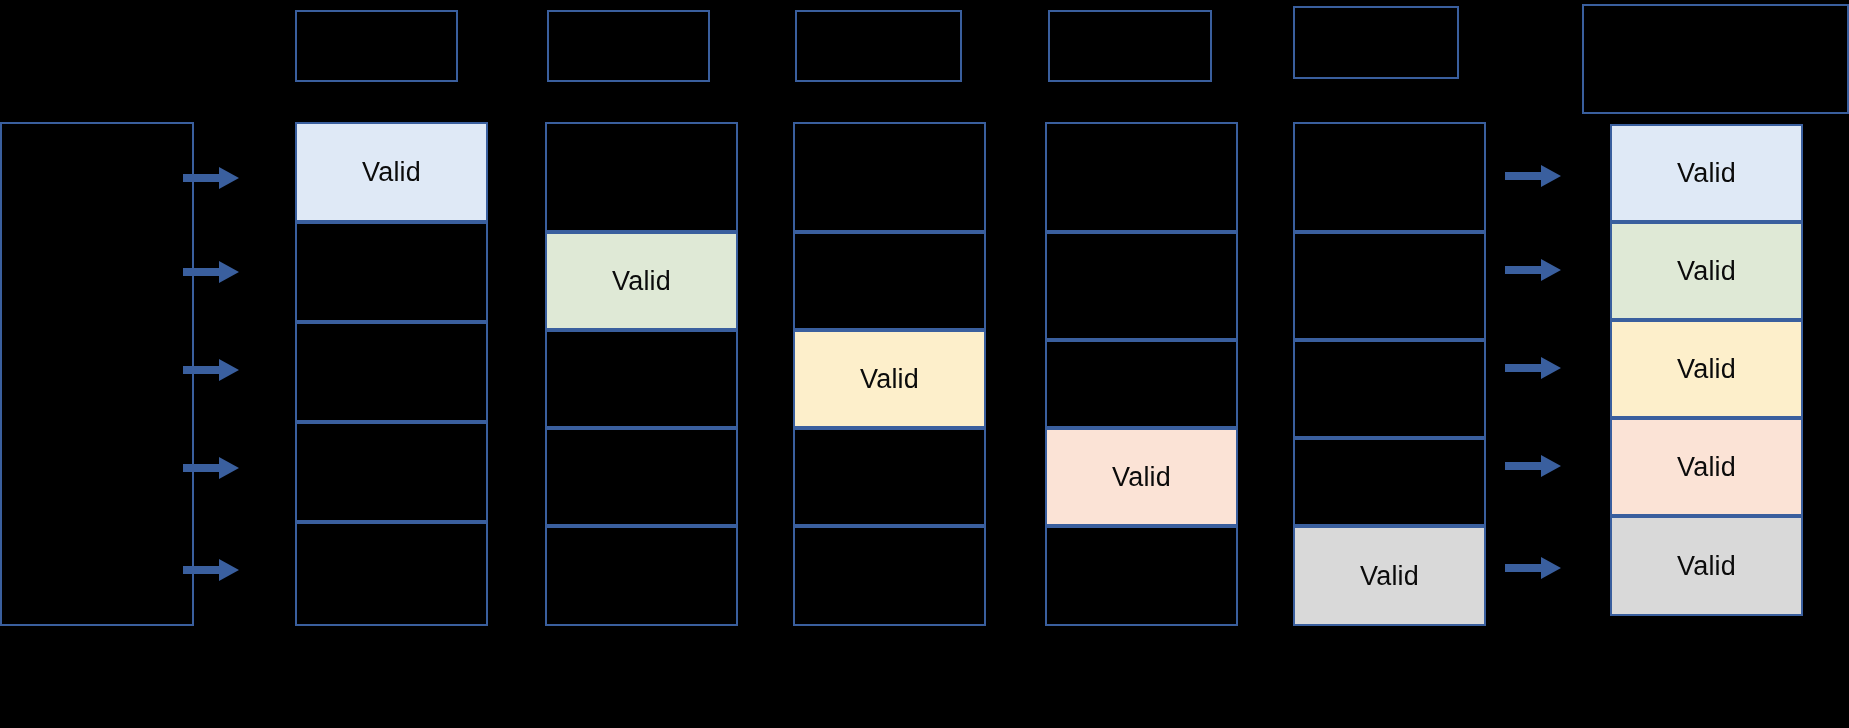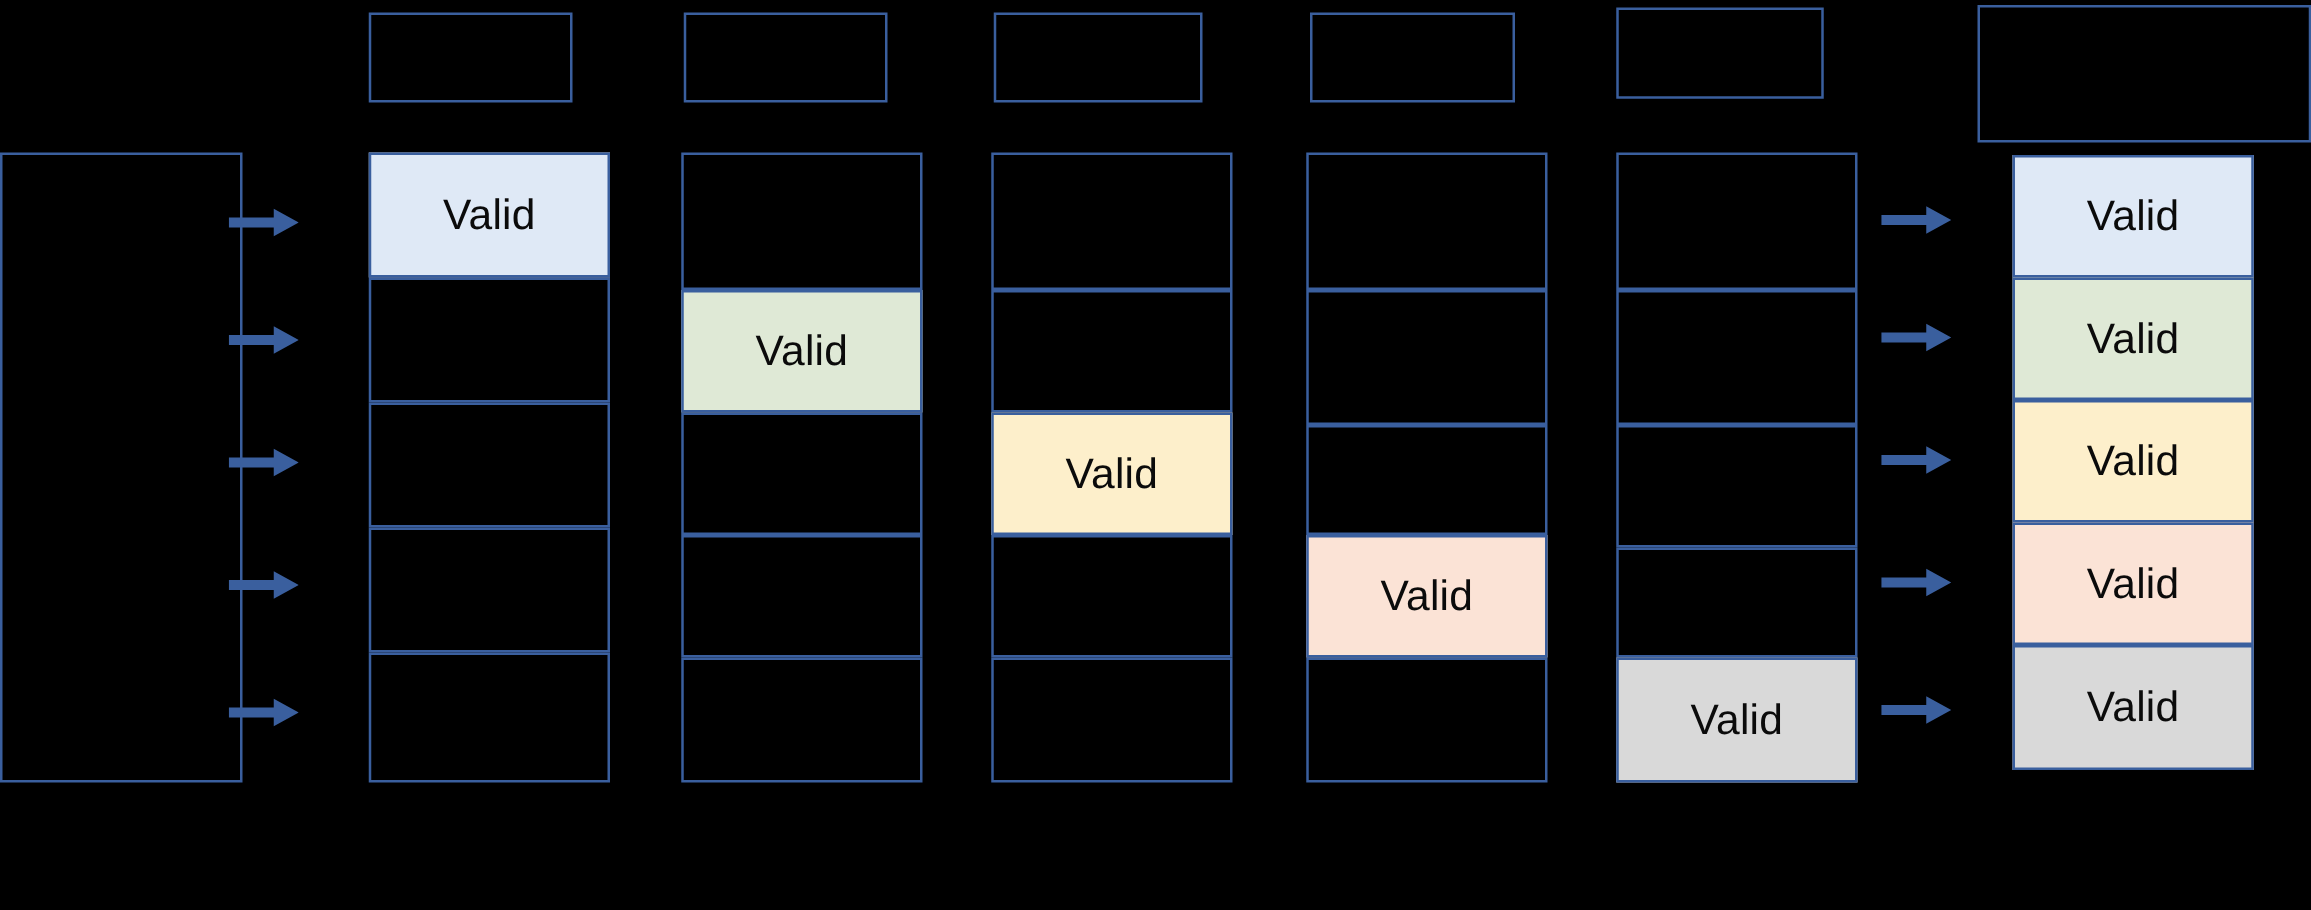--- a/index.html
+++ b/index.html
@@ -36,21 +36,21 @@
 
   .cell {
     position: absolute;
     box-sizing: border-box;
     border: 2px solid #3a5f9e;
     background: transparent;
     display: flex;
     align-items: center;
     justify-content: center;
     color: #000000;
-    font-size: 34px;
+    font-size: 27px;
     font-family: "Liberation Sans", sans-serif;
     letter-spacing: 0.2px;
   }
   .cell.filled {
     color: #0b0b0b;
   }
 
   
   .arrow {
     position: absolute;

